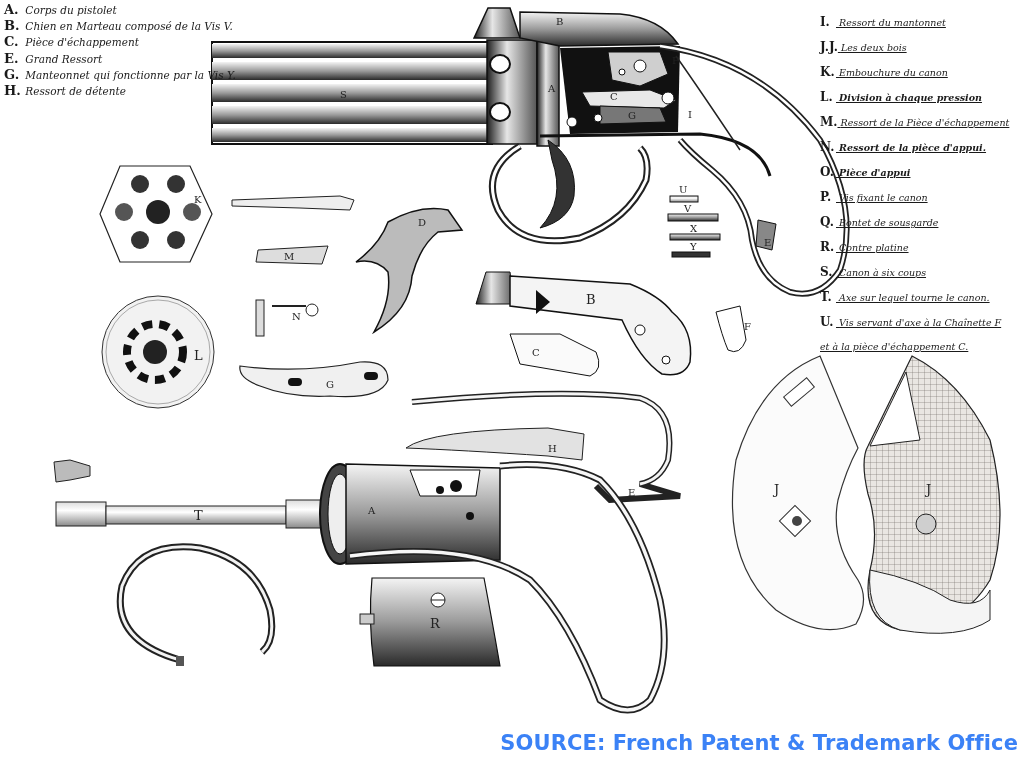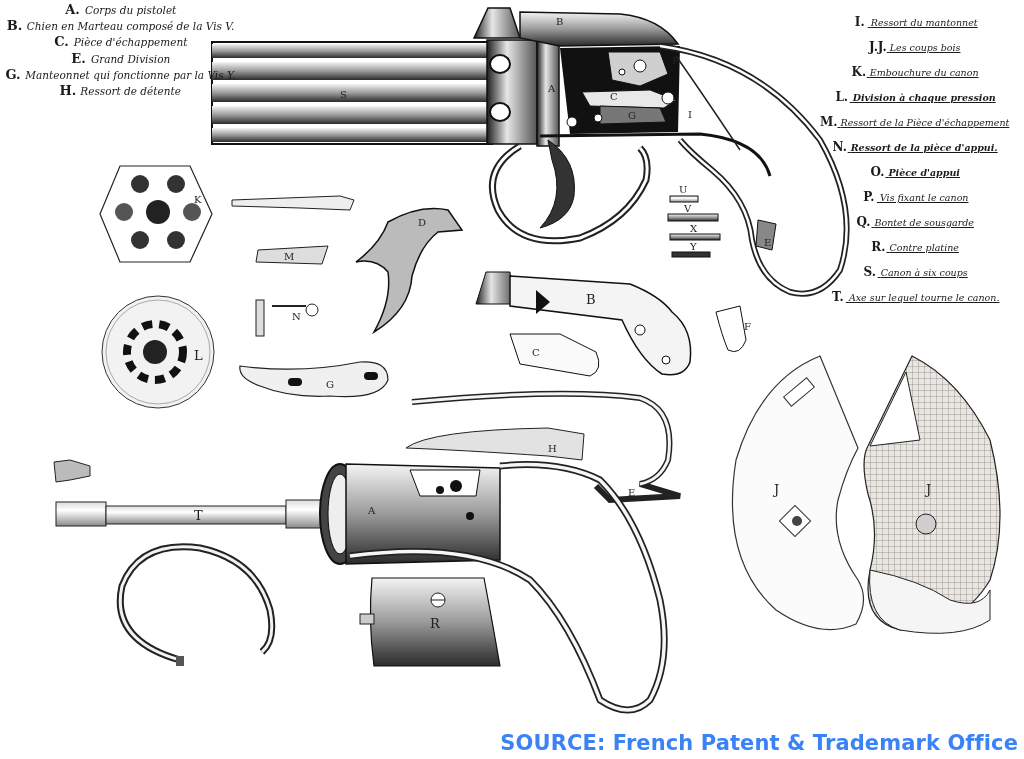--- a/index.html
+++ b/index.html
@@ -1,18 +1,18 @@
 <!DOCTYPE html>
 <html><head>
 <meta charset="utf-8">
 <style>
   html, body { margin:0; padding:0; background:#ffffff; }
   body { width:1024px; height:759px; position:relative; overflow:hidden; font-family:"DejaVu Serif", serif; color:#111; }
   .legend { position:absolute; font-family:"DejaVu Serif", serif; font-style:italic; font-size:10.5px; line-height:15.2px; color:#1a1a1a; }
-  .legend .row { white-space:nowrap;text-align:center; }
+  .legend .row { white-space:nowrap; }
   .legend .key { font-style:normal; font-weight:bold; font-size:13px; display:inline-block; min-width:18px; }
   .legend .bold-desc { font-weight:bold;margin-top:33px; }
   #legend-left { left:4px; top:2px; }
   #legend-right { left:820px; top:10px; font-size:9.5px; line-height:24px;text-decoration:underline; }
   #legend-right .key { min-width:16px; font-size:12px; }
   #source { position:absolute; right:6px; bottom:4px; font-family:"DejaVu Sans", sans-serif; font-weight:bold; font-size:21px; color:#3b82f6; letter-spacing:0.1px; }
   svg#drawing { position:absolute; left:0; top:0; }
   .lbl { font-family:"DejaVu Serif", serif; font-size:13px; fill:#222; }
   .lbl-s { font-family:"DejaVu Serif", serif; font-size:10px; fill:#222; }
 </style>
@@ -206,33 +206,34 @@
     <circle cx="438" cy="600" r="7" fill="#fff" stroke="#222"></circle>
     <line x1="431" y1="600" x2="445" y2="600" stroke="#222"></line>
     <text class="lbl" x="430" y="628">R</text>
   </g>
 </svg>
 
 <div id="legend-left" class="legend">
   <div class="row"><span class="key">A.</span> <span>Corps du pistolet</span></div>
   <div class="row"><span class="key">B.</span> <span>Chien en Marteau composé de la Vis V.</span></div>
   <div class="row"><span class="key">C.</span> <span>Pièce d'échappement</span></div>
-  <div class="row"><span class="key">E.</span> <span>Grand Division</span></div>
+  <div class="row"><span class="key">E.</span> <span>Grand Ressort</span></div>
   <div class="row"><span class="key">G.</span> <span>Manteonnet qui fonctionne par la Vis Y.</span></div>
   <div class="row"><span class="key">H.</span> <span>Ressort de détente</span></div>
 </div>
 
 <div id="legend-right" class="legend">
   <div class="row"><span class="key">I.</span> <span>Ressort du mantonnet</span></div>
-  <div class="row"><span class="key">J.J.</span> <span>Les coups bois</span></div>
+  <div class="row"><span class="key">J.J.</span> <span>Les deux bois</span></div>
   <div class="row"><span class="key">K.</span> <span>Embouchure du canon</span></div>
   <div class="row"><span class="key">L.</span> <span class="bold-desc">Division à chaque pression</span></div>
   <div class="row"><span class="key">M.</span> <span>Ressort de la Pièce d'échappement</span></div>
   <div class="row"><span class="key">N.</span> <span class="bold-desc">Ressort de la pièce d'appui.</span></div>
   <div class="row"><span class="key">O.</span> <span class="bold-desc">Pièce d'appui</span></div>
   <div class="row"><span class="key">P.</span> <span>Vis fixant le canon</span></div>
   <div class="row"><span class="key">Q.</span> <span>Bontet de sousgarde</span></div>
   <div class="row"><span class="key">R.</span> <span>Contre platine</span></div>
   <div class="row"><span class="key">S.</span> <span>Canon à six coups</span></div>
   <div class="row"><span class="key">T.</span> <span>Axe sur lequel tourne le canon.</span></div>
+  <div class="row" style="white-space:normal;width:186px;"><span class="key">U.</span> <span>Vis servant d'axe à la Chaînette F et à la pièce d'échappement C.</span></div>
 </div>
 
 <div id="source">SOURCE: French Patent &amp; Trademark Office</div>
 
 </body></html>

